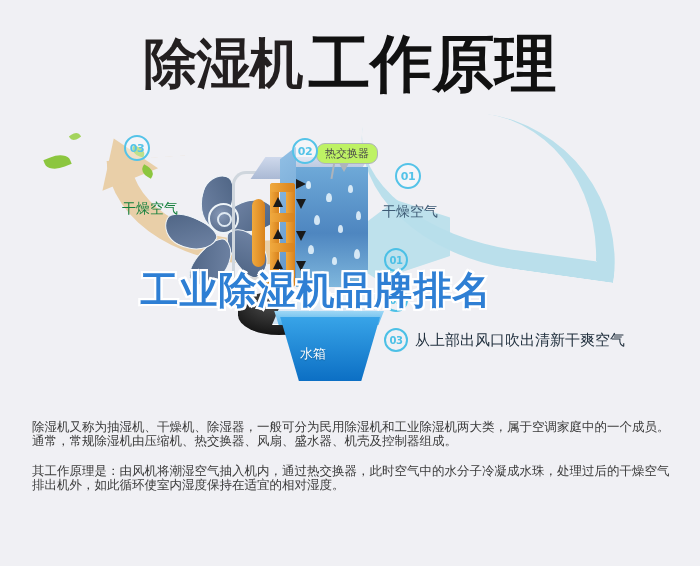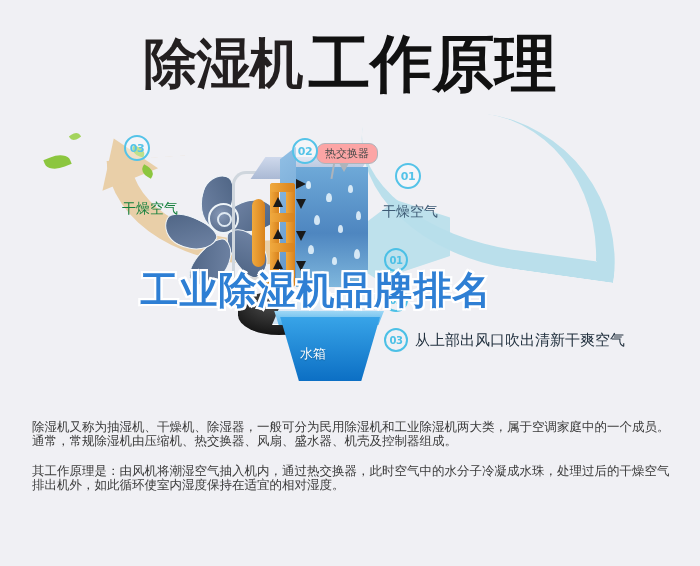--- a/index.html
+++ b/index.html
@@ -166,21 +166,21 @@
   .tank-label{
     position:absolute;left:300px;top:240px;color:#ffffff;font-size:13px;
     font-family:"DejaVu Sans","Liberation Sans",sans-serif;
     text-shadow:0 1px 1px rgba(0,0,0,.25);
   }
 
   
   .callout{
     position:absolute;left:316px;top:38px;
     padding:2px 8px;border:1.5px solid #aeb4bb;border-radius:9px;
-    background:#fca5a5;color:#4a4a4a;font-size:11px;white-space:nowrap;
+    background:#bef264;color:#4a4a4a;font-size:11px;white-space:nowrap;
     font-family:"DejaVu Sans","Liberation Sans",sans-serif;
   }
   .callout:after{
     content:"";position:absolute;left:22px;bottom:-9px;width:0;height:0;
     border-left:5px solid transparent;border-right:5px solid transparent;
     border-top:9px solid #aeb4bb;
   }
   .callout-stem{
     position:absolute;left:332px;top:56px;width:1.5px;height:18px;background:#aeb4bb;
     transform:rotate(10deg);

